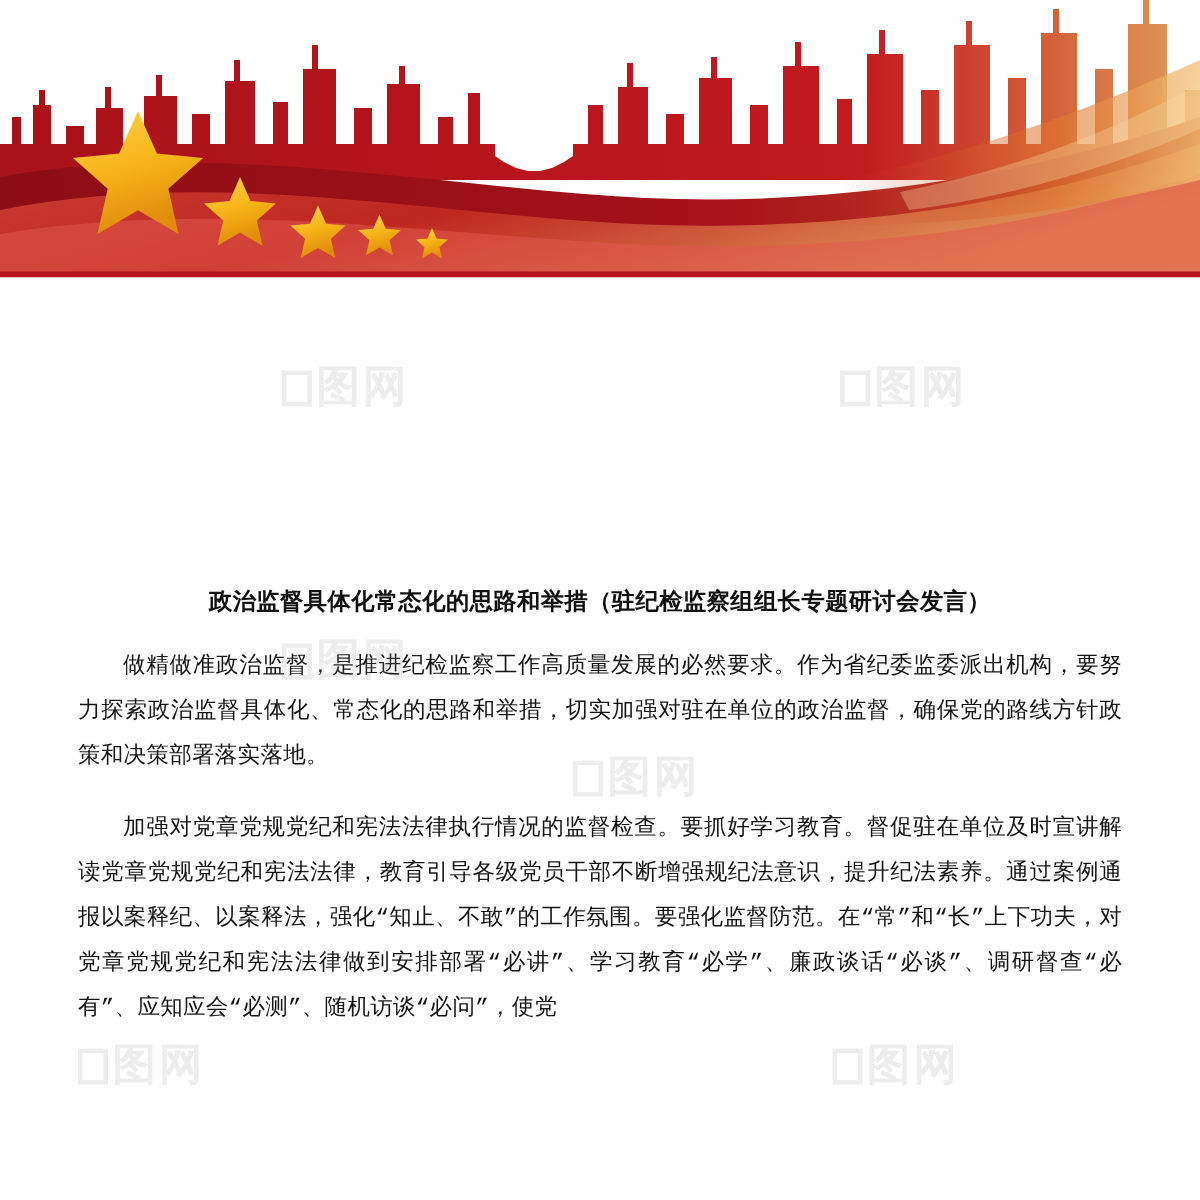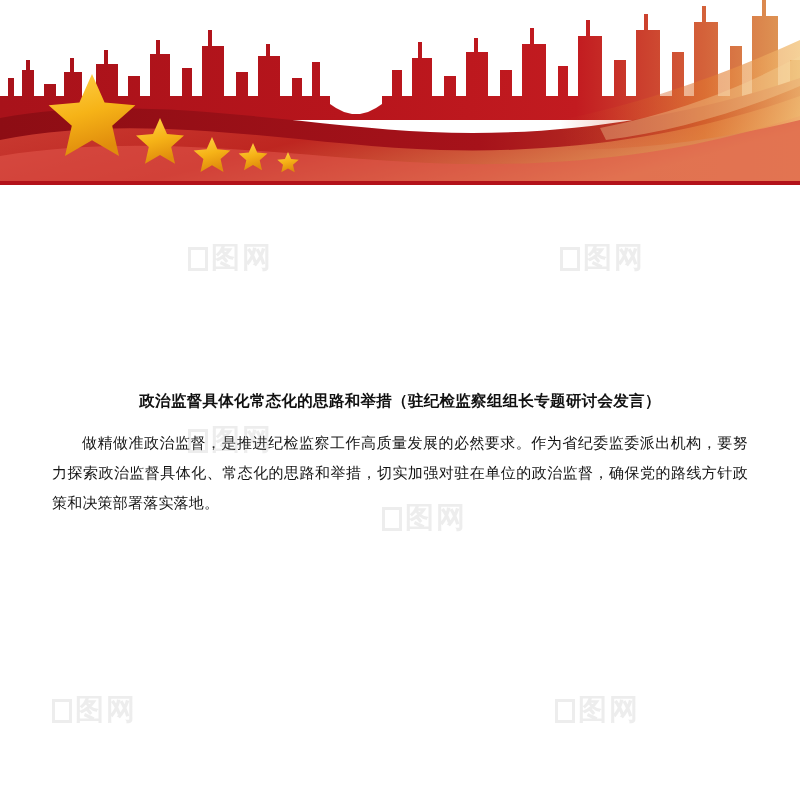--- a/index.html
+++ b/index.html
@@ -187,20 +187,21 @@
       </g>
     </svg>
   </div>
 
   <div class="banner-bottom-bar"></div>
 </div>
 
 <div class="doc">
   <div class="doc-title">政治监督具体化常态化的思路和举措（驻纪检监察组组长专题研讨会发言）</div>
   <p class="para">做精做准政治监督，是推进纪检监察工作高质量发展的必然要求。作为省纪委监委派出机构，要努力探索政治监督具体化、常态化的思路和举措，切实加强对驻在单位的政治监督，确保党的路线方针政策和决策部署落实落地。</p>
+  <p class="para">加强对党章党规党纪和宪法法律执行情况的监督检查。要抓好学习教育。督促驻在单位及时宣讲解读党章党规党纪和宪法法律，教育引导各级党员干部不断增强规纪法意识，提升纪法素养。通过案例通报以案释纪、以案释法，强化“知止、不敢”的工作氛围。要强化监督防范。在“常”和“长”上下功夫，对党章党规党纪和宪法法律做到安排部署“必讲”、学习教育“必学”、廉政谈话“必谈”、调研督查“必有”、应知应会“必测”、随机访谈“必问”，使党</p>
 </div>
 
 <div class="wm" style="left:188px;  top:238px;"><span class="wm-box"></span><span>图网</span></div>
 <div class="wm" style="left:560px;  top:238px;"><span class="wm-box"></span><span>图网</span></div>
 <div class="wm" style="left:188px;  top:420px;"><span class="wm-box"></span><span>图网</span></div>
 <div class="wm" style="left:382px;  top:498px;"><span class="wm-box"></span><span>图网</span></div>
 <div class="wm" style="left:555px;  top:690px;"><span class="wm-box"></span><span>图网</span></div>
 <div class="wm" style="left:52px;   top:690px;"><span class="wm-box"></span><span>图网</span></div>
 
 </body></html>

